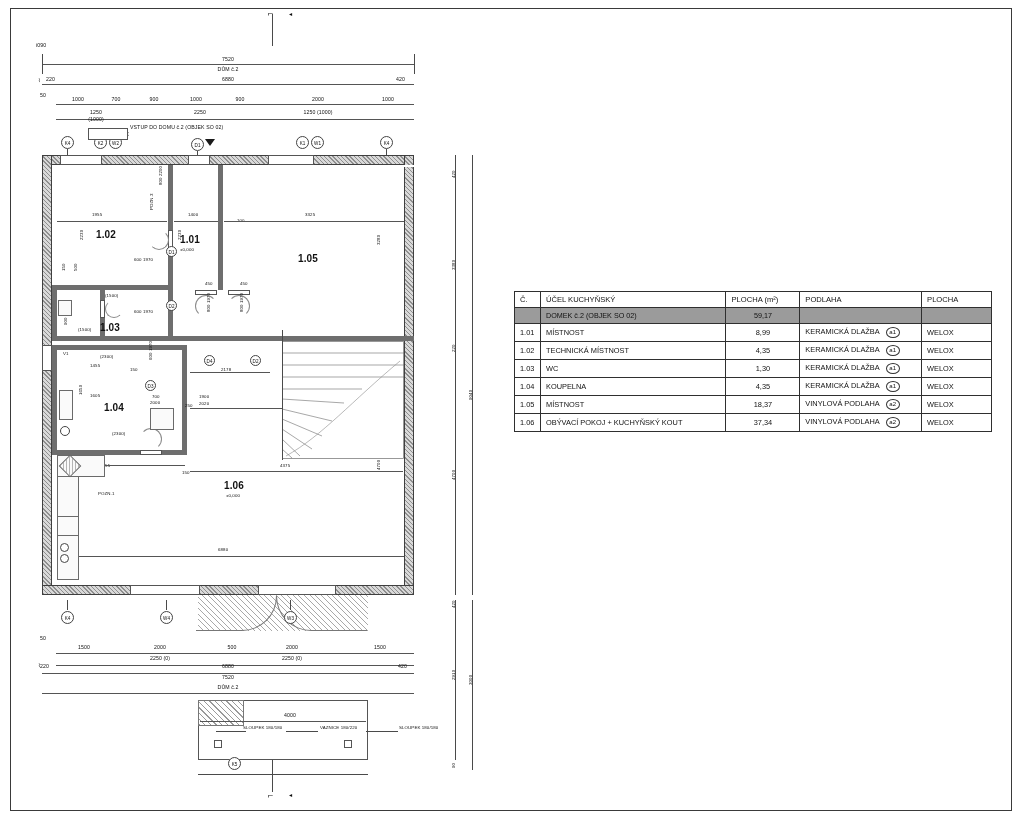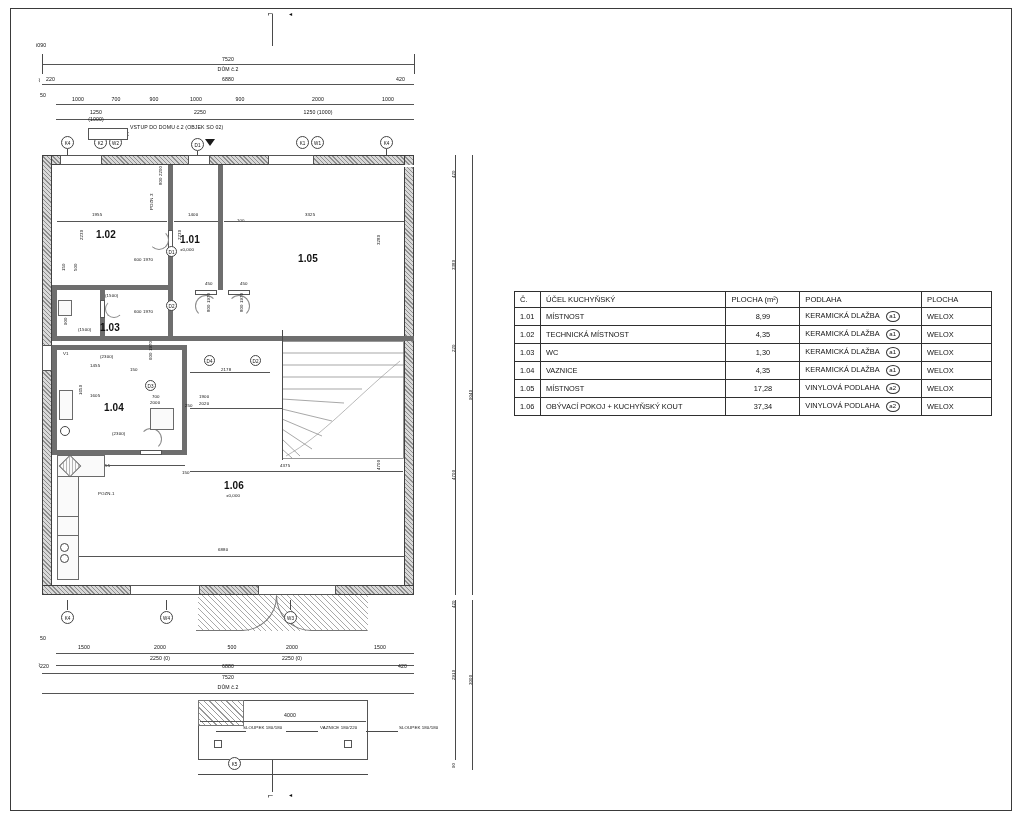--- a/index.html
+++ b/index.html
@@ -419,20 +419,27 @@
     <thead>
       <tr class="head">
         <th class="col-num c">Č.</th>
         <th class="col-name">ÚČEL KUCHYŇSKÝ</th>
         <th class="col-area c">PLOCHA (m²)</th>
         <th class="col-floor">PODLAHA</th>
         <th class="col-ceil c">PLOCHA</th>
       </tr>
     </thead>
     <tbody>
+      <tr class="total">
+        <td class="col-num"></td>
+        <td class="col-name">DOMEK č.2 (OBJEK SO 02)</td>
+        <td class="col-area c">59,17</td>
+        <td class="col-floor"></td>
+        <td class="col-ceil"></td>
+      </tr>
       <tr>
         <td class="col-num">1.01</td>
         <td class="col-name">MÍSTNOST</td>
         <td class="col-area c">8,99</td>
         <td class="col-floor"><span>KERAMICKÁ DLAŽBA</span><span class="chip">a1</span></td>
         <td class="col-ceil">WELOX</td>
       </tr>
       <tr>
         <td class="col-num">1.02</td>
         <td class="col-name">TECHNICKÁ MÍSTNOST</td>
@@ -442,29 +449,29 @@
       </tr>
       <tr>
         <td class="col-num">1.03</td>
         <td class="col-name">WC</td>
         <td class="col-area c">1,30</td>
         <td class="col-floor"><span>KERAMICKÁ DLAŽBA</span><span class="chip">a1</span></td>
         <td class="col-ceil">WELOX</td>
       </tr>
       <tr>
         <td class="col-num">1.04</td>
-        <td class="col-name">VAZNICE</td>
+        <td class="col-name">KOUPELNA</td>
         <td class="col-area c">4,35</td>
         <td class="col-floor"><span>KERAMICKÁ DLAŽBA</span><span class="chip">a1</span></td>
         <td class="col-ceil">WELOX</td>
       </tr>
       <tr>
         <td class="col-num">1.05</td>
         <td class="col-name">MÍSTNOST</td>
-        <td class="col-area c">17,28</td>
+        <td class="col-area c">18,37</td>
         <td class="col-floor"><span>VINYLOVÁ PODLAHA</span><span class="chip">a2</span></td>
         <td class="col-ceil">WELOX</td>
       </tr>
       <tr>
         <td class="col-num">1.06</td>
         <td class="col-name">OBÝVACÍ POKOJ + KUCHYŇSKÝ KOUT</td>
         <td class="col-area c">37,34</td>
         <td class="col-floor"><span>VINYLOVÁ PODLAHA</span><span class="chip">a2</span></td>
         <td class="col-ceil">WELOX</td>
       </tr>

